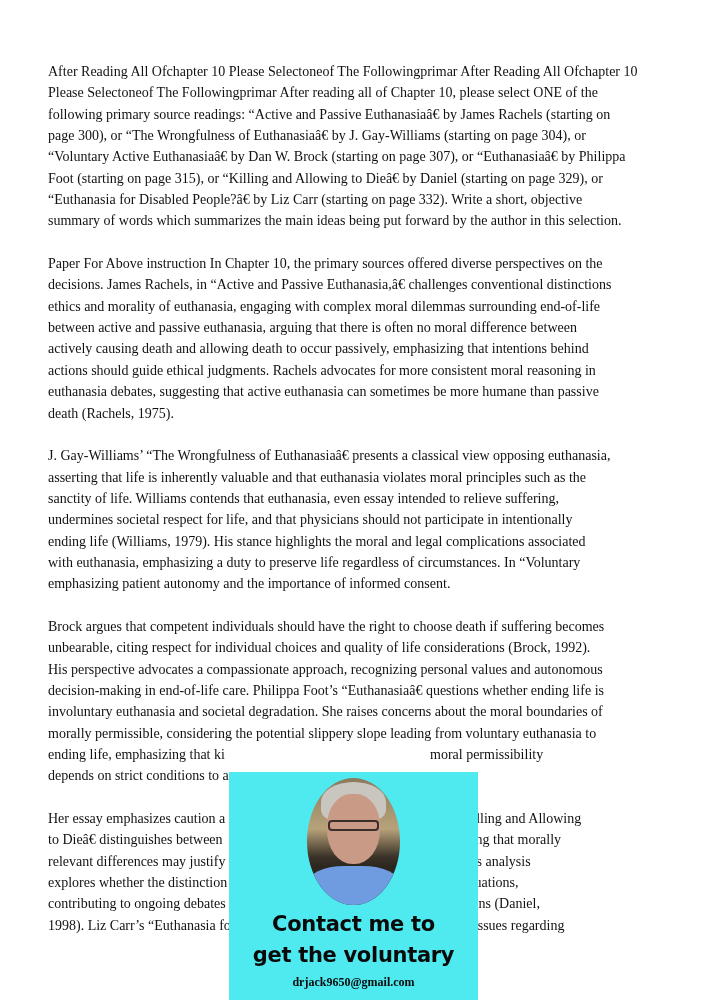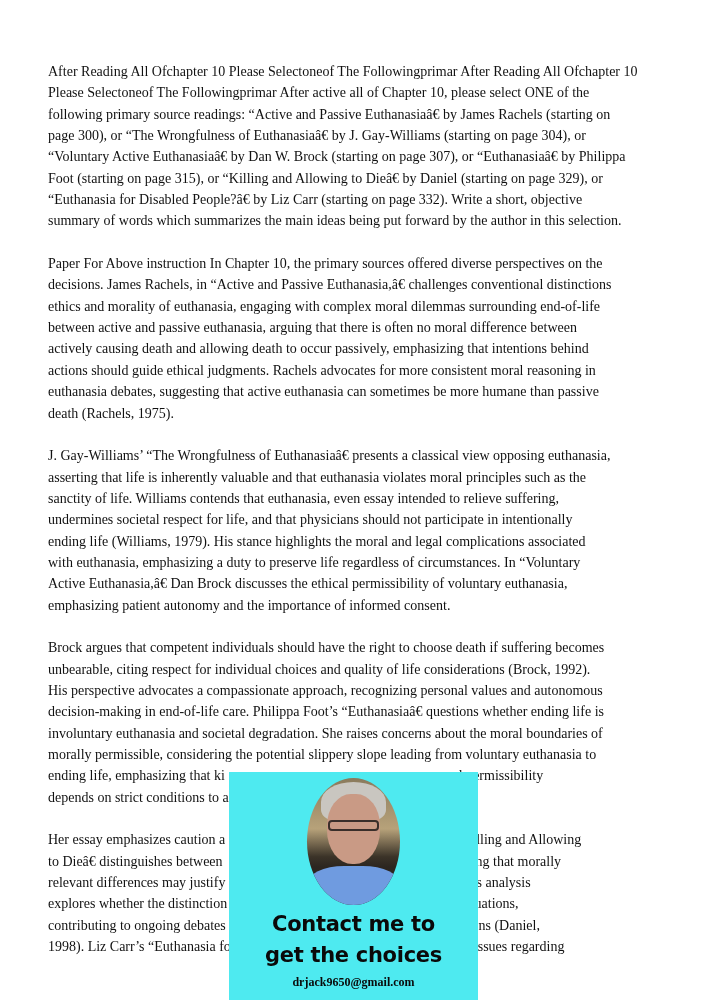--- a/index.html
+++ b/index.html
@@ -39,21 +39,21 @@
     position: absolute; left: 0; top: 203px; width: 249px; text-align: center;
     font-family: "Liberation Serif", serif; font-weight: bold; font-size: 12px; color: #0a0a0a;
   }
 </style>
 </head>
 <body>
 
 <div class="page" id="page">
     <div class="para">
       <span class="line">After Reading All Ofchapter 10 Please Selectoneof The Followingprimar After Reading All Ofchapter 10</span>
-      <span class="line">Please Selectoneof The Followingprimar After active all of Chapter 10, please select ONE of the</span>
+      <span class="line">Please Selectoneof The Followingprimar After reading all of Chapter 10, please select ONE of the</span>
       <span class="line">following primary source readings: “Active and Passive Euthanasiaâ€ by James Rachels (starting on</span>
       <span class="line">page 300), or “The Wrongfulness of Euthanasiaâ€ by J. Gay-Williams (starting on page 304), or</span>
       <span class="line">“Voluntary Active Euthanasiaâ€ by Dan W. Brock (starting on page 307), or “Euthanasiaâ€ by Philippa</span>
       <span class="line">Foot (starting on page 315), or “Killing and Allowing to Dieâ€ by Daniel (starting on page 329), or</span>
       <span class="line">“Euthanasia for Disabled People?â€ by Liz Carr (starting on page 332). Write a short, objective</span>
       <span class="line">summary of words which summarizes the main ideas being put forward by the author in this selection.</span>
     </div>
     <div class="para">
       <span class="line">Paper For Above instruction In Chapter 10, the primary sources offered diverse perspectives on the</span>
       <span class="line">decisions. James Rachels, in “Active and Passive Euthanasia,â€ challenges conventional distinctions</span>
@@ -64,21 +64,20 @@
       <span class="line">euthanasia debates, suggesting that active euthanasia can sometimes be more humane than passive</span>
       <span class="line">death (Rachels, 1975).</span>
     </div>
     <div class="para">
       <span class="line">J. Gay-Williams’ “The Wrongfulness of Euthanasiaâ€ presents a classical view opposing euthanasia,</span>
       <span class="line">asserting that life is inherently valuable and that euthanasia violates moral principles such as the</span>
       <span class="line">sanctity of life. Williams contends that euthanasia, even essay intended to relieve suffering,</span>
       <span class="line">undermines societal respect for life, and that physicians should not participate in intentionally</span>
       <span class="line">ending life (Williams, 1979). His stance highlights the moral and legal complications associated</span>
       <span class="line">with euthanasia, emphasizing a duty to preserve life regardless of circumstances. In “Voluntary</span>
-      <span class="line">Active Euthanasia,â€ Dan Brock discusses the ethical permissibility of voluntary euthanasia,</span>
       <span class="line">emphasizing patient autonomy and the importance of informed consent.</span>
     </div>
     <div class="para">
       <span class="line">Brock argues that competent individuals should have the right to choose death if suffering becomes</span>
       <span class="line">unbearable, citing respect for individual choices and quality of life considerations (Brock, 1992).</span>
       <span class="line">His perspective advocates a compassionate approach, recognizing personal values and autonomous</span>
       <span class="line">decision-making in end-of-life care. Philippa Foot’s “Euthanasiaâ€ questions whether ending life is</span>
       <span class="line">involuntary euthanasia and societal degradation. She raises concerns about the moral boundaries of</span>
       <span class="line">morally permissible, considering the potential slippery slope leading from voluntary euthanasia to</span>
       <span class="line split"><span>ending life, emphasizing that ki</span><span class="r" style="left: 382px;">moral permissibility</span></span>
@@ -95,15 +94,15 @@
   </div>
 
 <div class="overlay" style="background: rgb(78, 234, 240);">
   <div class="photo">
     <div class="hair"></div>
     <div class="face"></div>
     <div class="glasses"></div>
     <div class="shirt"></div>
   </div>
   <div class="cta cta1">Contact me to</div>
-  <div class="cta cta2">get the choices</div>
+  <div class="cta cta2">get the voluntary</div>
   <div class="email">drjack9650@gmail.com</div>
 </div>
 
 </body></html>

